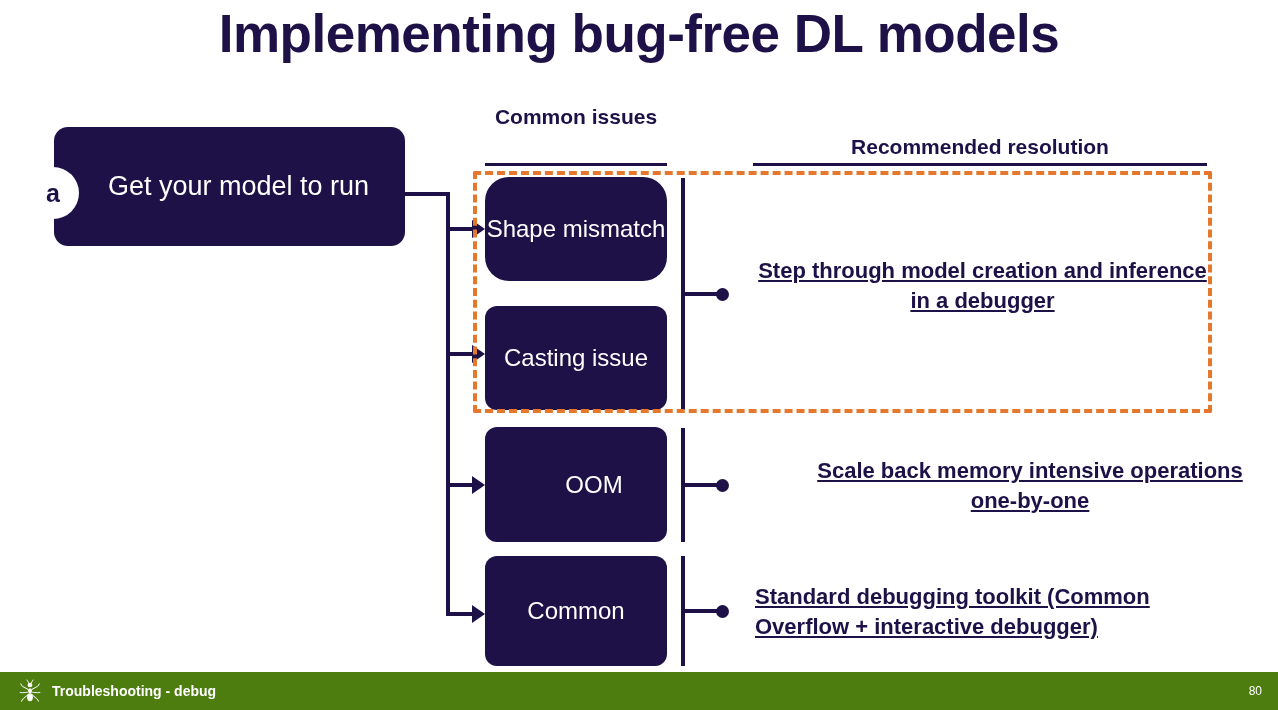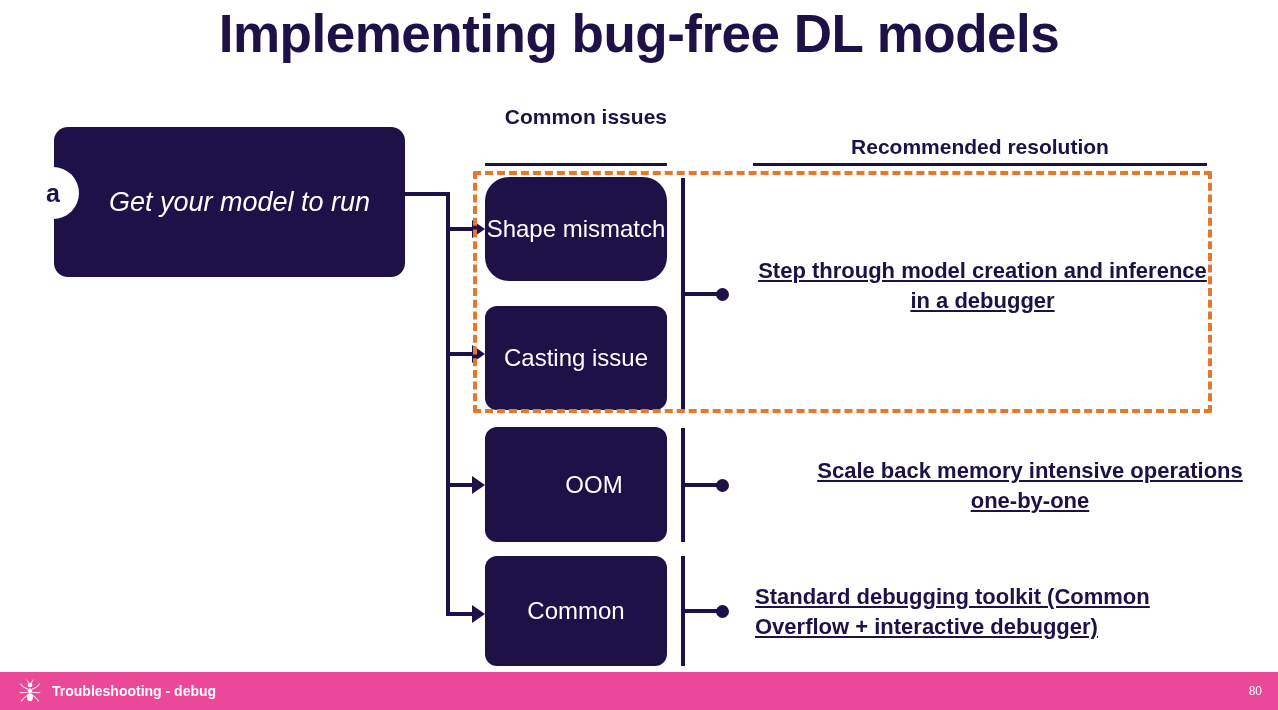--- a/index.html
+++ b/index.html
@@ -31,45 +31,43 @@
 
   
   .col-head {
     position: absolute;
     font-size: 21px;
     font-weight: 700;
     color: #1d1147;
     text-align: center;
     line-height: 1.42;
   }
-  #head-common { left: 485px; top: 102px; width: 182px; text-align: right; }
+  #head-common { left: 485px; top: 102px; width: 182px; }
   #head-reco   { left: 753px; top: 132px; width: 454px; }
 
   .head-rule {
     position: absolute;
     height: 3px;
     background: #1d1147;
   }
   #rule-common { left: 485px; top: 163px; width: 182px; }
   #rule-reco   { left: 753px; top: 163px; width: 454px; }
 
   
   #main-box {
     position: absolute;
     left: 54px; top: 127px;
-    width: 351px; height: 150px;
+    width: 351px; height: 119px;
     background: #1d1147;
     border-radius: 14px;
     color: #ffffff;
     display: flex;
     align-items: center;
-    justify-content: center;
     text-align: center;
     padding: 0 34px 0 54px;
-    font-style: italic;
   }
   #main-box-label {
     font-size: 27px;
     font-weight: 400;
     line-height: 1.28;
     color: #ffffff;
   }
   #step-badge {
     position: absolute;
     left: 27px; top: 167px;
@@ -196,21 +194,21 @@
     border: 4px dashed #e5782c;
     border-radius: 2px;
     pointer-events: none;
   }
 
   
   #footer {
     position: absolute;
     left: 0; bottom: 0;
     width: 1278px; height: 38px;
-    background: #ec4899;
+    background: #4d7c0f;
     color: #ffffff;
   }
   #footer-left {
     position: absolute;
     left: 52px; top: 11px;
     font-size: 14px;
     font-weight: 700;
     white-space: nowrap;
   }
   #ant-icon {

